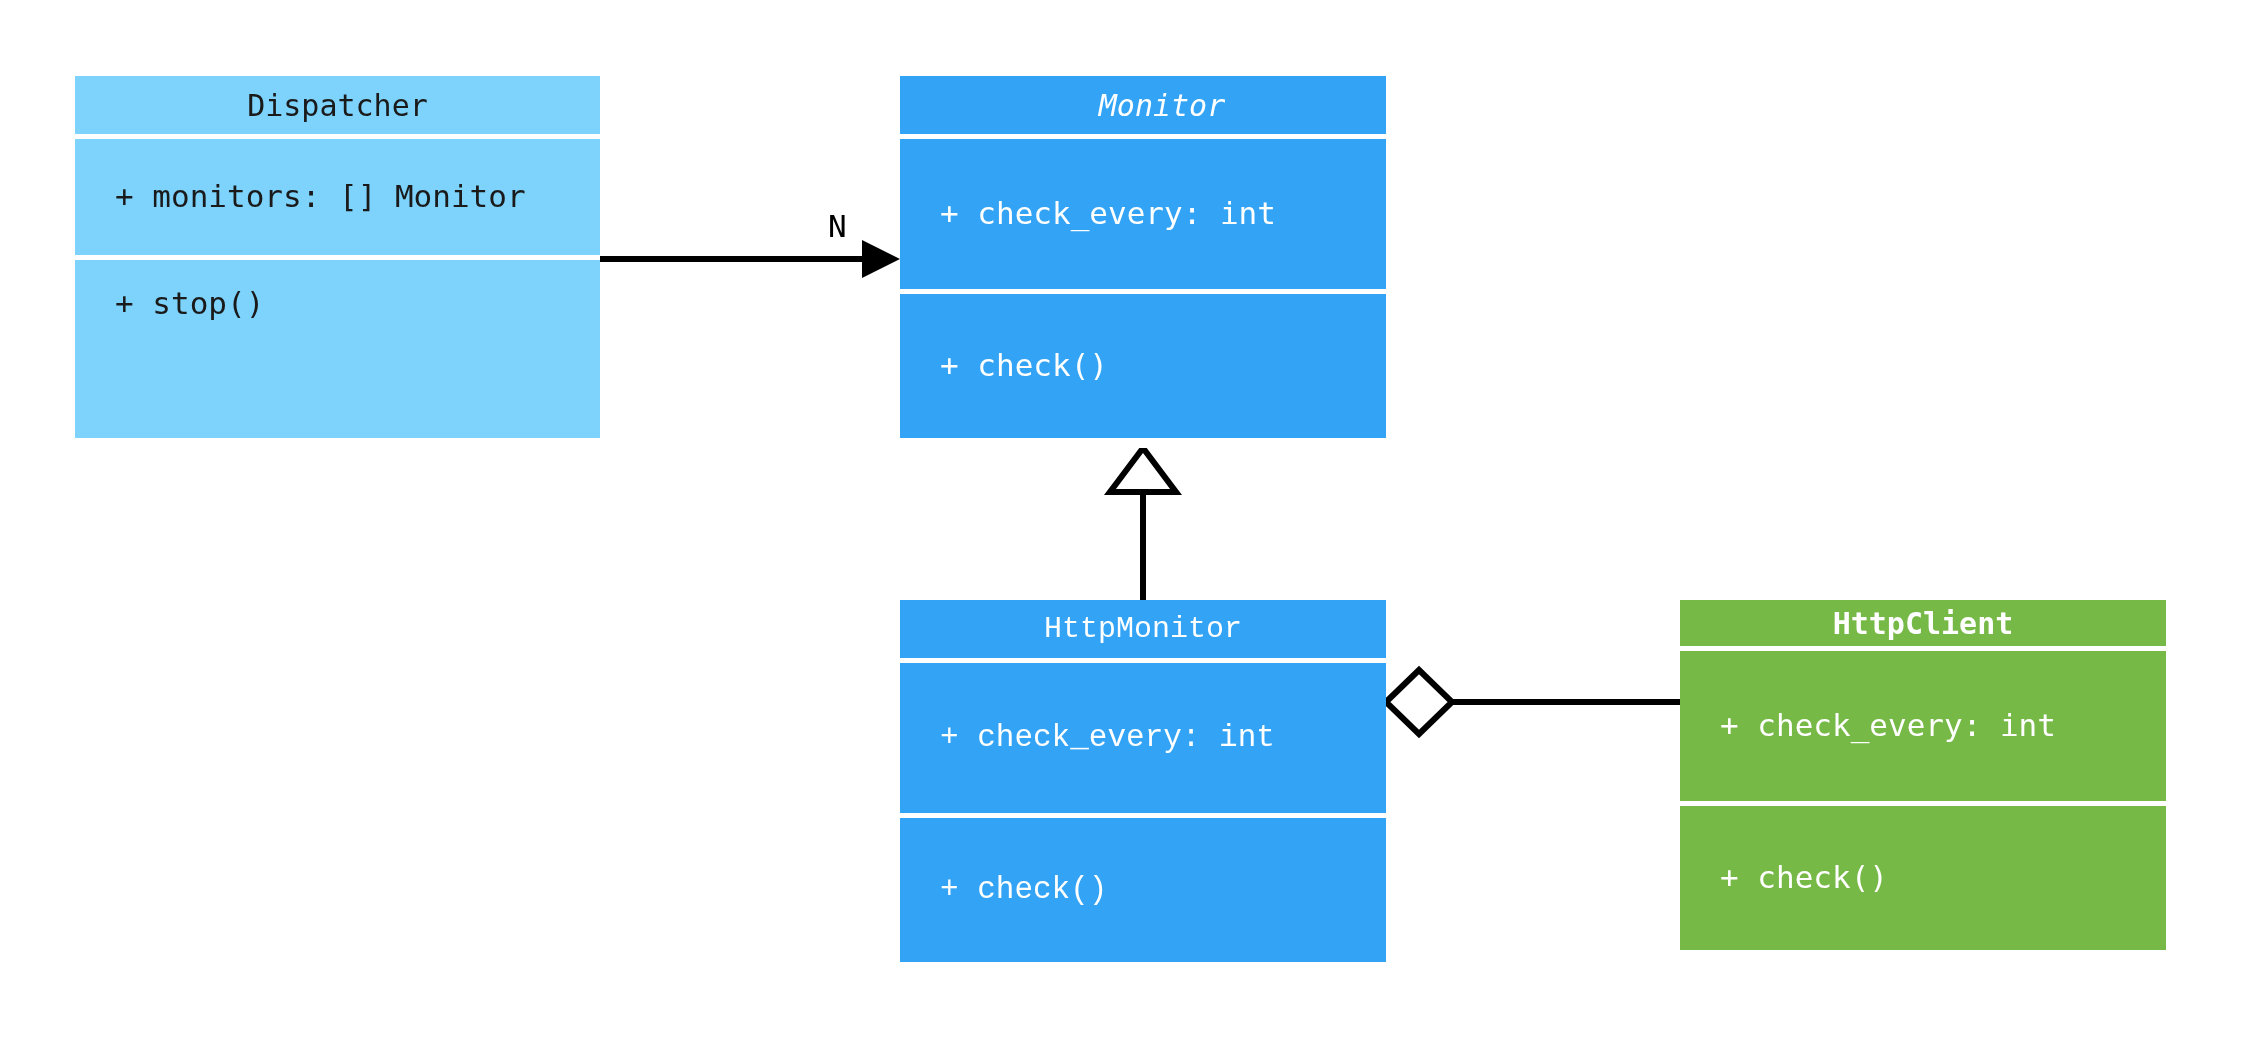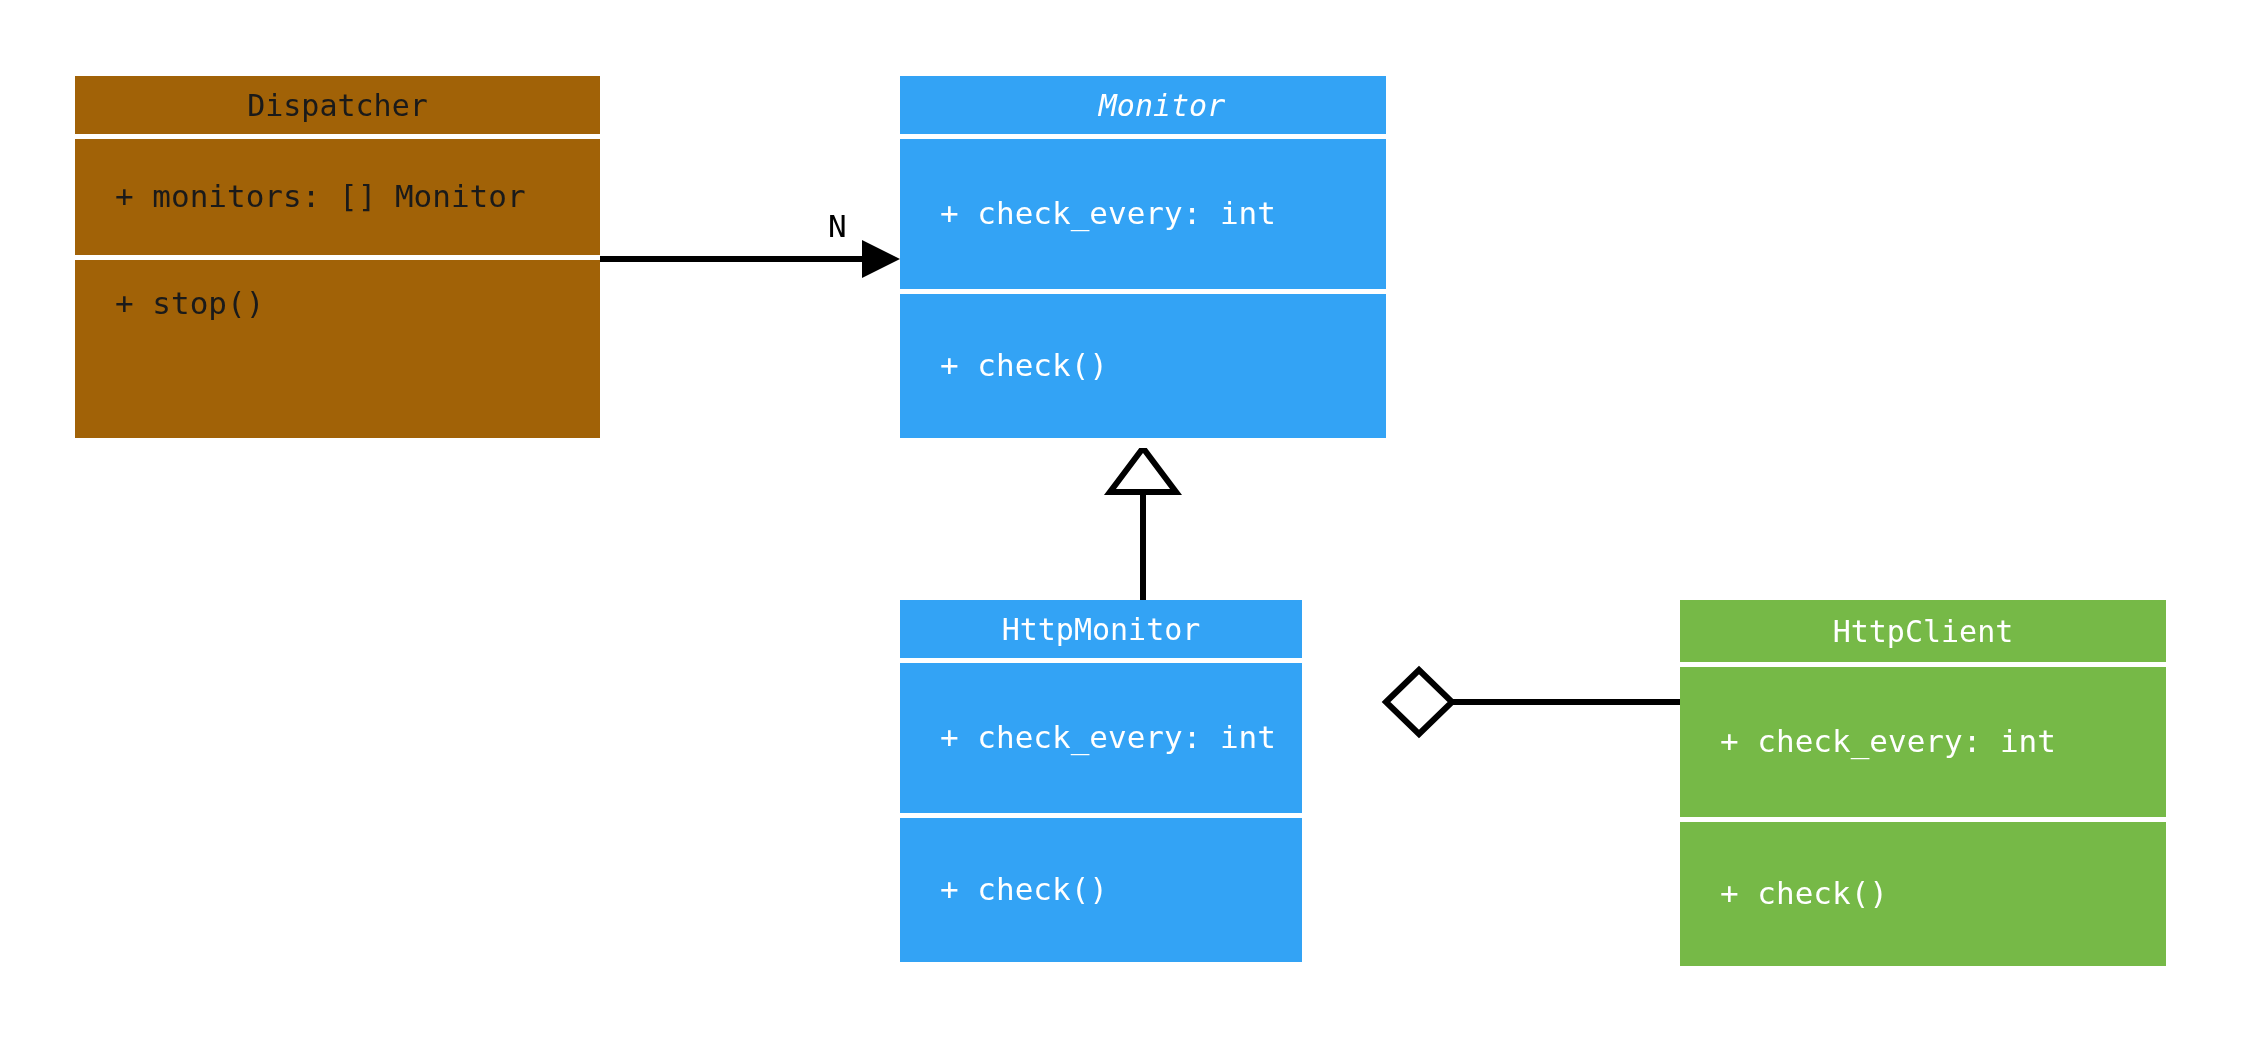--- a/index.html
+++ b/index.html
@@ -48,21 +48,21 @@
     line-height: 1.1;
     white-space: nowrap;
   }
   .italic-title { font-style: italic; margin-left: 38px; }
   .member {
     font-size: 31px;
     line-height: 1.14;
     white-space: pre;
   }
   
-  .theme-yellow .compartment { background: #a16207; }
+  .theme-yellow .compartment { background: #7dd3fc; }
   .theme-yellow .title-text,
   .theme-yellow .member { color: #1a1a1a; }
   
   .theme-blue .compartment { background: #33A3F5; }
   .theme-blue .title-text,
   .theme-blue .member { color: #ffffff; }
   
   .theme-green .compartment { background: #76B947; }
   .theme-green .title-text,
   .theme-green .member { color: #ffffff; }
@@ -124,34 +124,34 @@
       <span class="title-text italic-title">Monitor</span>
     </div>
     <div class="compartment c-body" style="height:150px;">
       <div class="member">+ check_every: int</div>
     </div>
     <div class="compartment c-body" style="height:144px;">
       <div class="member">+ check()</div>
     </div>
   </div>
 
-  <div class="uml-class theme-blue" style="left:900px; top:600px; width:402px; height:372px;">
+  <div class="uml-class theme-blue" style="left:900px; top:600px; width:486px; height:372px;font-family:Liberation Mono, monospace;">
     <div class="compartment c-title" style="height:58px;">
       <span class="title-text">HttpMonitor</span>
     </div>
     <div class="compartment c-body" style="height:150px;">
       <div class="member">+ check_every: int</div>
     </div>
     <div class="compartment c-body" style="height:144px;">
       <div class="member">+ check()</div>
     </div>
   </div>
 
   <div class="uml-class theme-green" style="left:1680px; top:600px; width:486px; height:372px;">
-    <div class="compartment c-title" style="height:62px;">
+    <div class="compartment c-title" style="height:46px;font-weight:bold;">
       <span class="title-text">HttpClient</span>
     </div>
     <div class="compartment c-body" style="height:150px;">
       <div class="member">+ check_every: int</div>
     </div>
     <div class="compartment c-body" style="height:144px;">
       <div class="member">+ check()</div>
     </div>
   </div>
 

